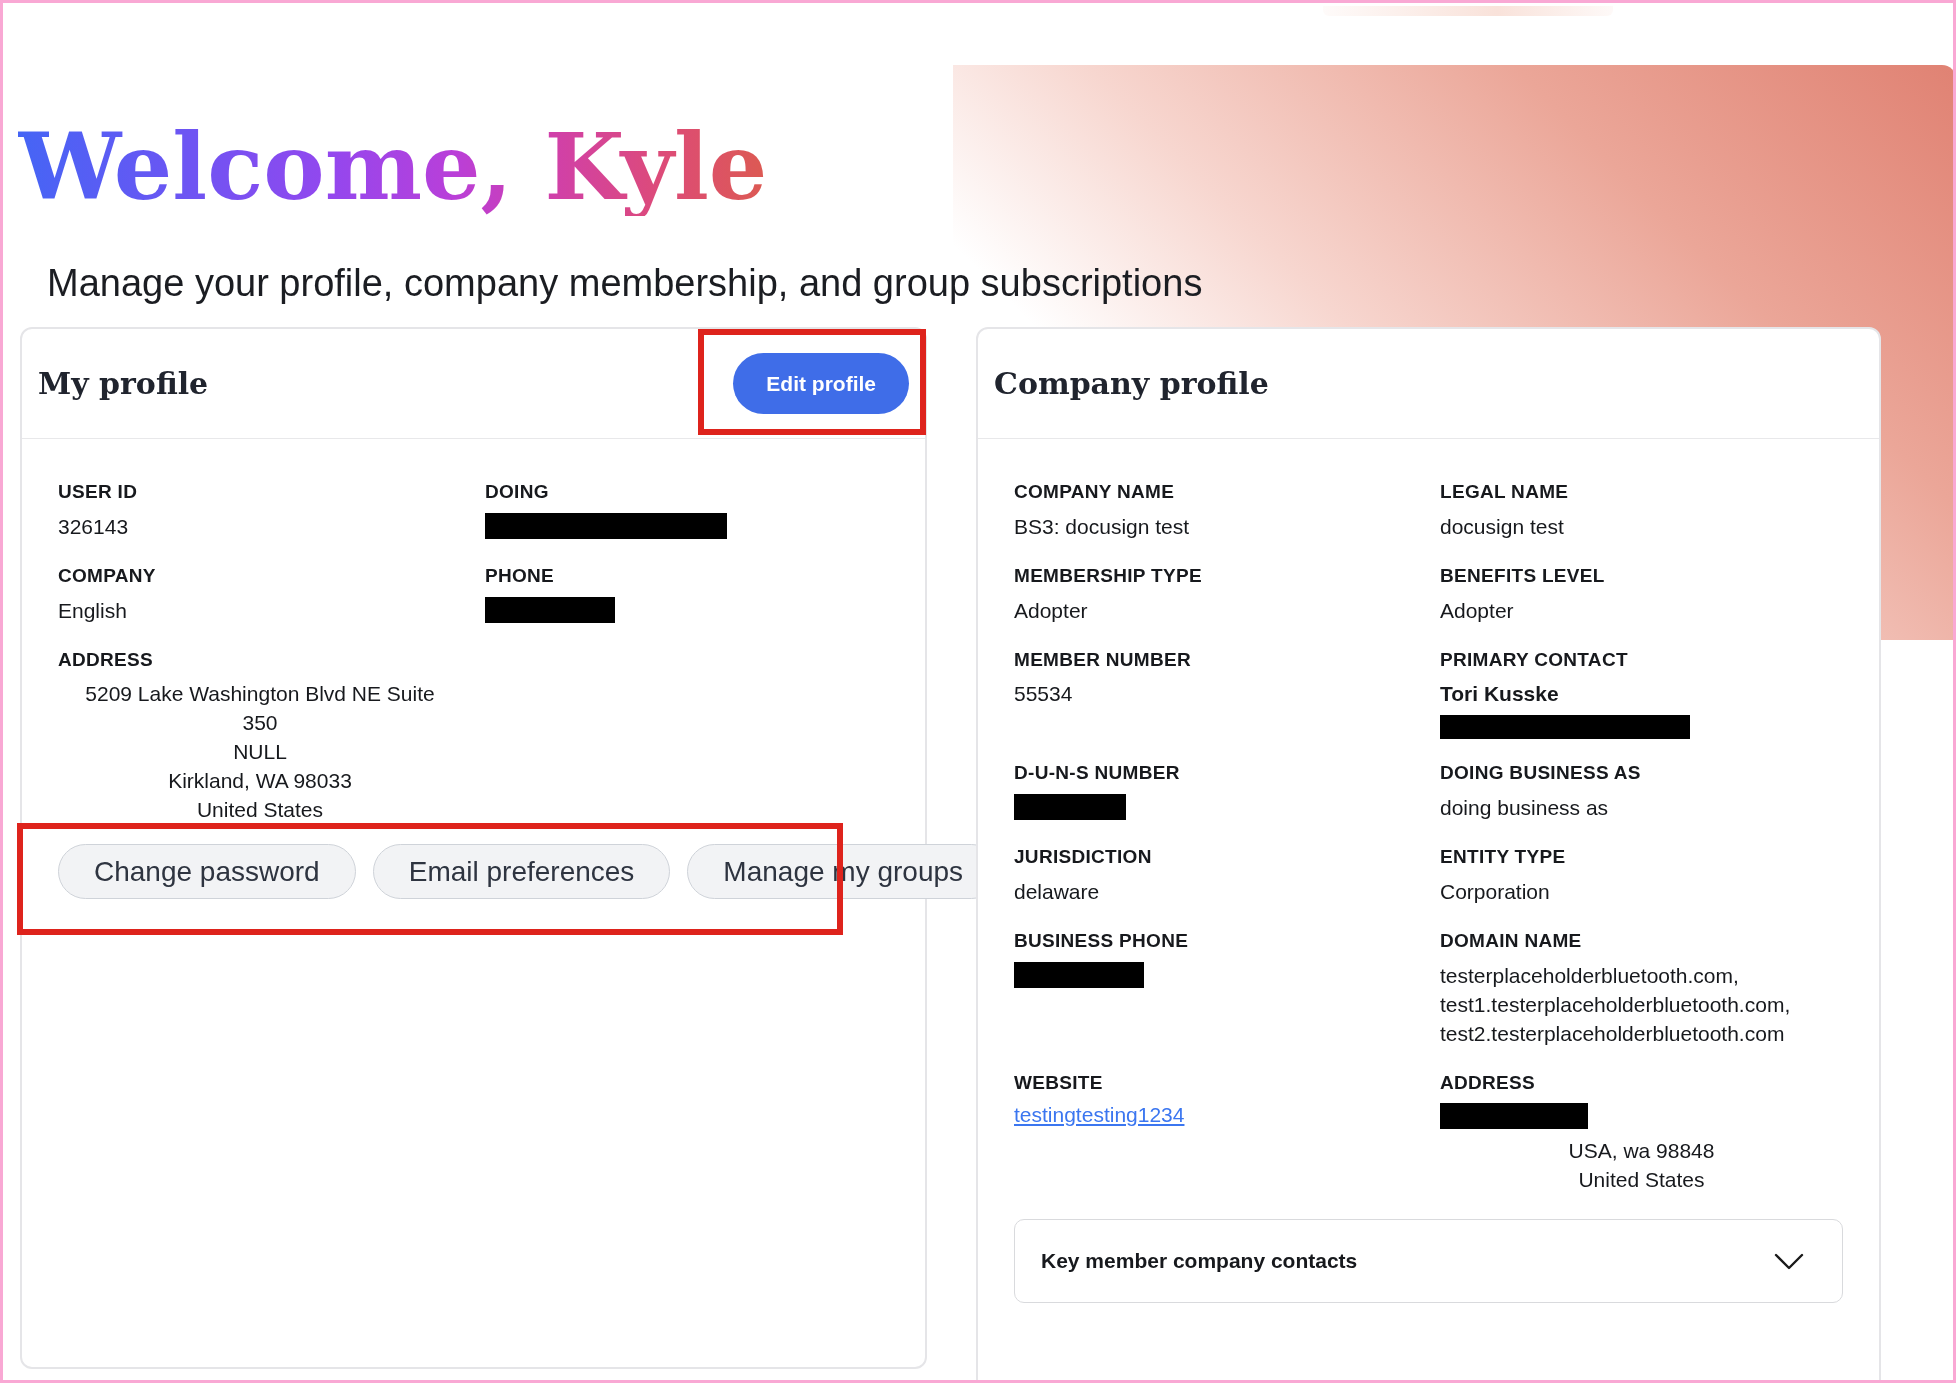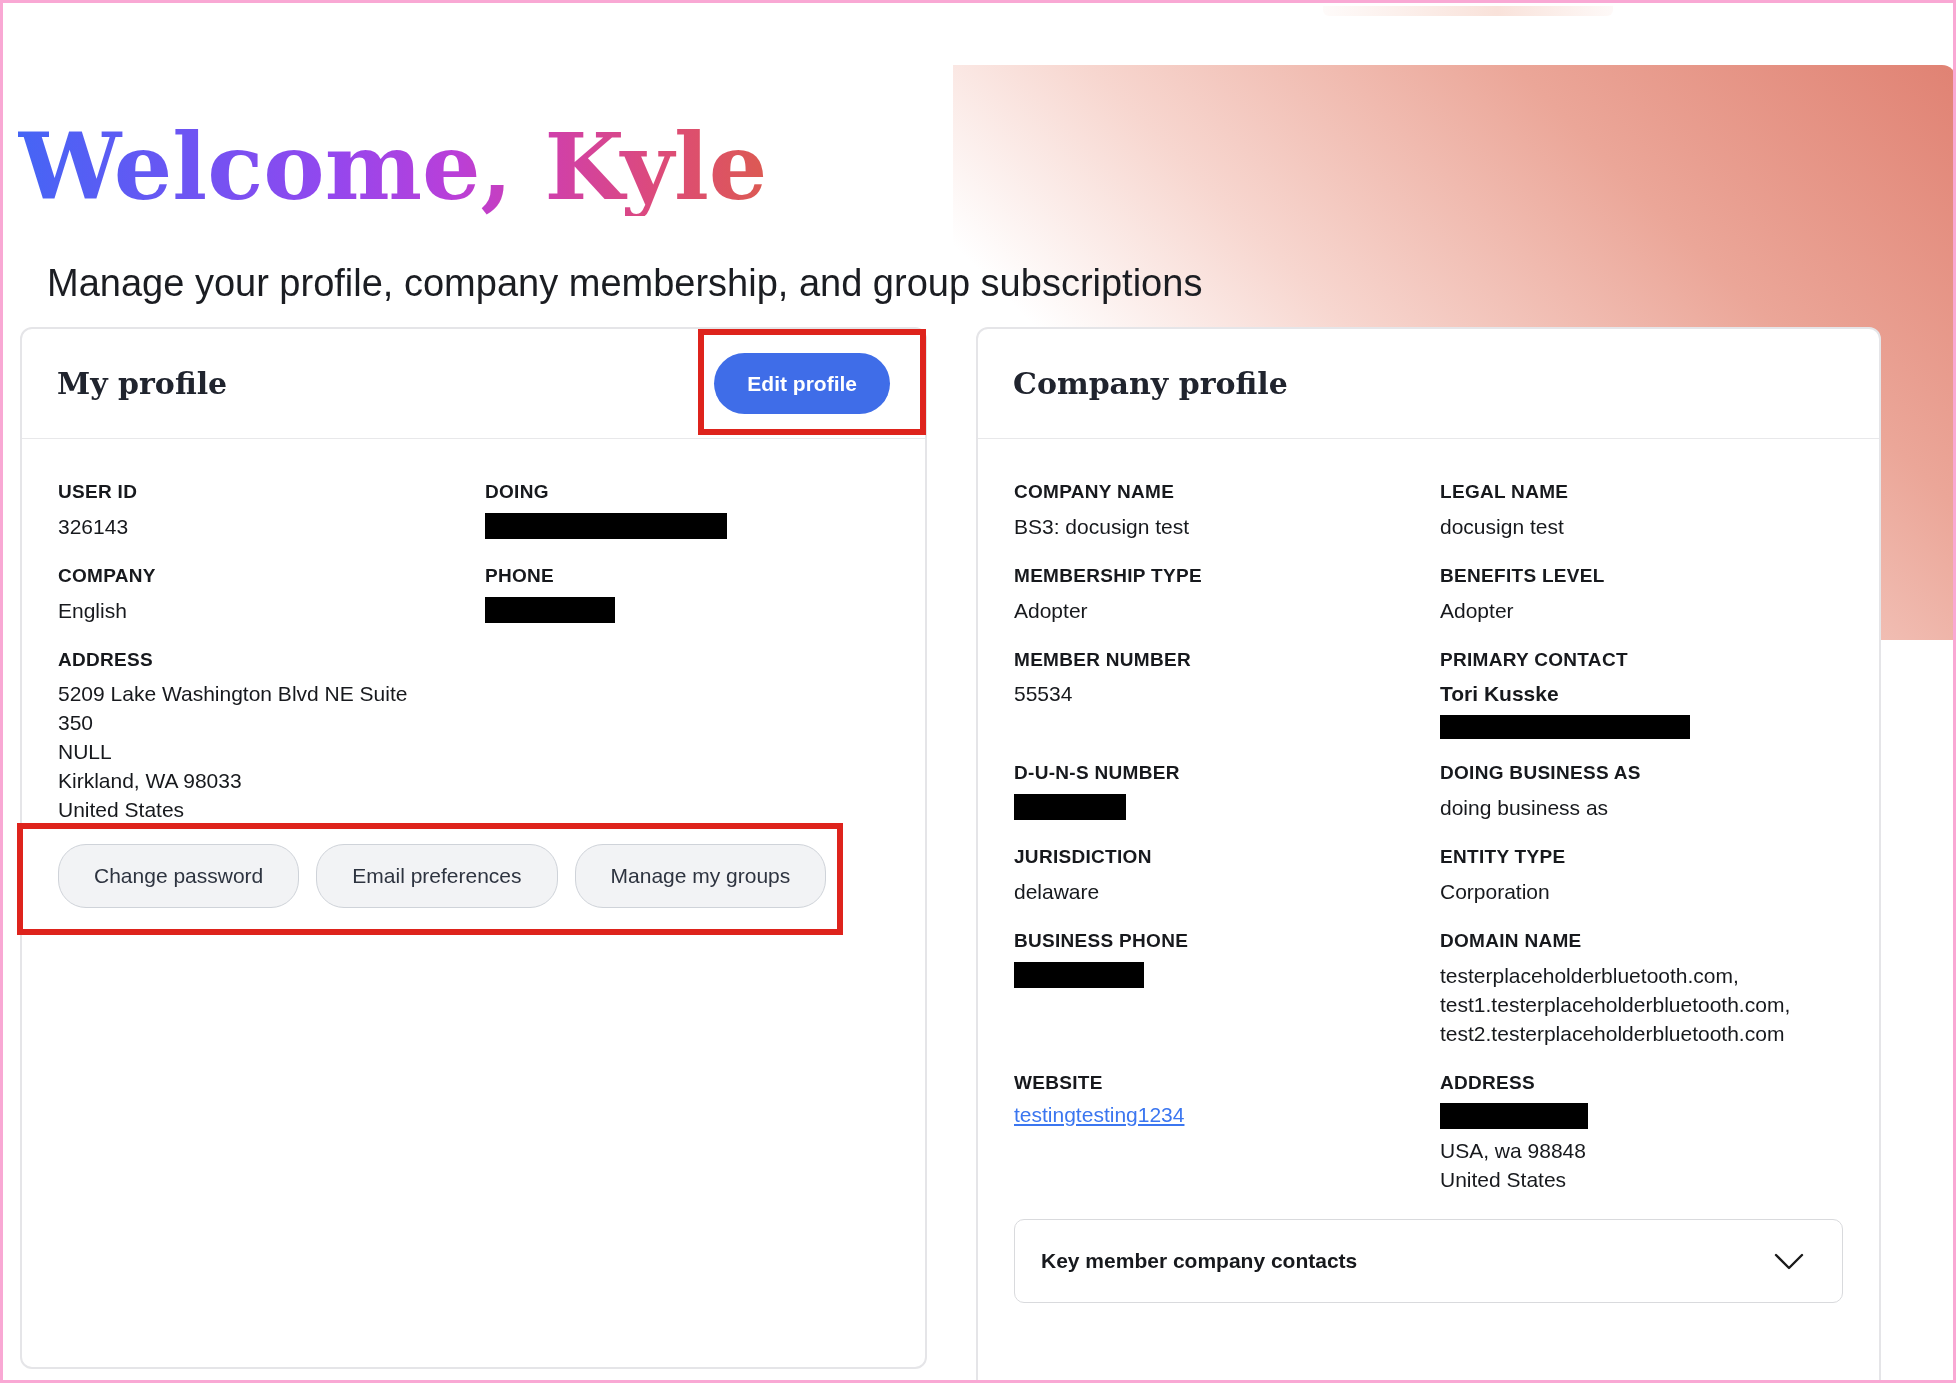--- a/index.html
+++ b/index.html
@@ -54,21 +54,21 @@
   
   .card{
     position:absolute;background:#fff;
     border:2px solid var(--card_border);
     border-radius:12px;box-sizing:border-box;z-index:2;
   }
   .profile-card{left:17px;top:324px;width:907px;height:1042px;}
   .company-card{left:973px;top:324px;width:905px;height:1308px;}
   .card-header{
     height:110px;display:flex;align-items:center;justify-content:space-between;
-    padding:0 35px;border-bottom:1px solid var(--divider);box-sizing:border-box;
+    padding:0 16px;border-bottom:1px solid var(--divider);box-sizing:border-box;
   }
   .card-title{
     margin:0;font-family:"DejaVu Serif", serif;
     font-weight:bold;font-size:30px;color:#20242e;
   }
   .btn-primary{
     height:61px;padding:0 33px;border:none;border-radius:31px;
     background:var(--accent_blue);color:#fff;
     font-family:"Liberation Sans", sans-serif;
     font-size:21px;font-weight:bold;cursor:pointer;
@@ -77,37 +77,37 @@
   .fields-grid{
     display:grid;grid-template-columns:1fr 1fr;
     column-gap:30px;row-gap:27px;align-items:start;gap:23px;
   }
   .field-label{
     font-weight:bold;font-size:19px;color:var(--text_dark);
     letter-spacing:.3px;margin-bottom:9px;line-height:1.2;
   }
   .field-value{font-size:21px;color:var(--text_dark);line-height:1.38;}
   .field-value.bold{font-weight:bold;}
-  .addr-line{display:block;}
+  .addr-line{display:block;text-align:center;}
   .redacted{background:#000;height:26px;margin-top:2px;}
   .w-email{width:242px;}
   .w-phone{width:130px;}
   .w-contact{width:250px;height:24px;margin-top:6px;}
   .w-duns{width:112px;}
   .w-bizphone{width:130px;}
   .w-addr{width:148px;margin-bottom:8px;}
   .domain-value{max-width:395px;}
   .link{color:var(--link_blue);text-decoration:underline;font-size:21px;cursor:pointer;}
   
   .actions-row{margin-top:19px;display:flex;gap:17px;}
   .btn-pill{
-    height:64px;padding:0 35px;border-radius:28px;
+    height:55px;padding:0 35px;border-radius:28px;
     background:var(--pill_bg);border:1px solid var(--pill_border);
     color:var(--pill_text);font-family:"Liberation Sans", sans-serif;
-    font-size:21px;cursor:pointer;white-space:nowrap;
+    font-size:28px;cursor:pointer;white-space:nowrap;
   }
   
   .accordion{
     margin-top:24px;height:84px;box-sizing:border-box;
     border:1px solid #d9dadd;border-radius:10px;
     display:flex;align-items:center;justify-content:space-between;
     padding:0 38px 0 26px;cursor:pointer;background:#fff;
   }
   .accordion-label{font-size:21px;font-weight:bold;color:var(--text_dark);}
   .chevron{width:30px;height:17px;display:block;}

